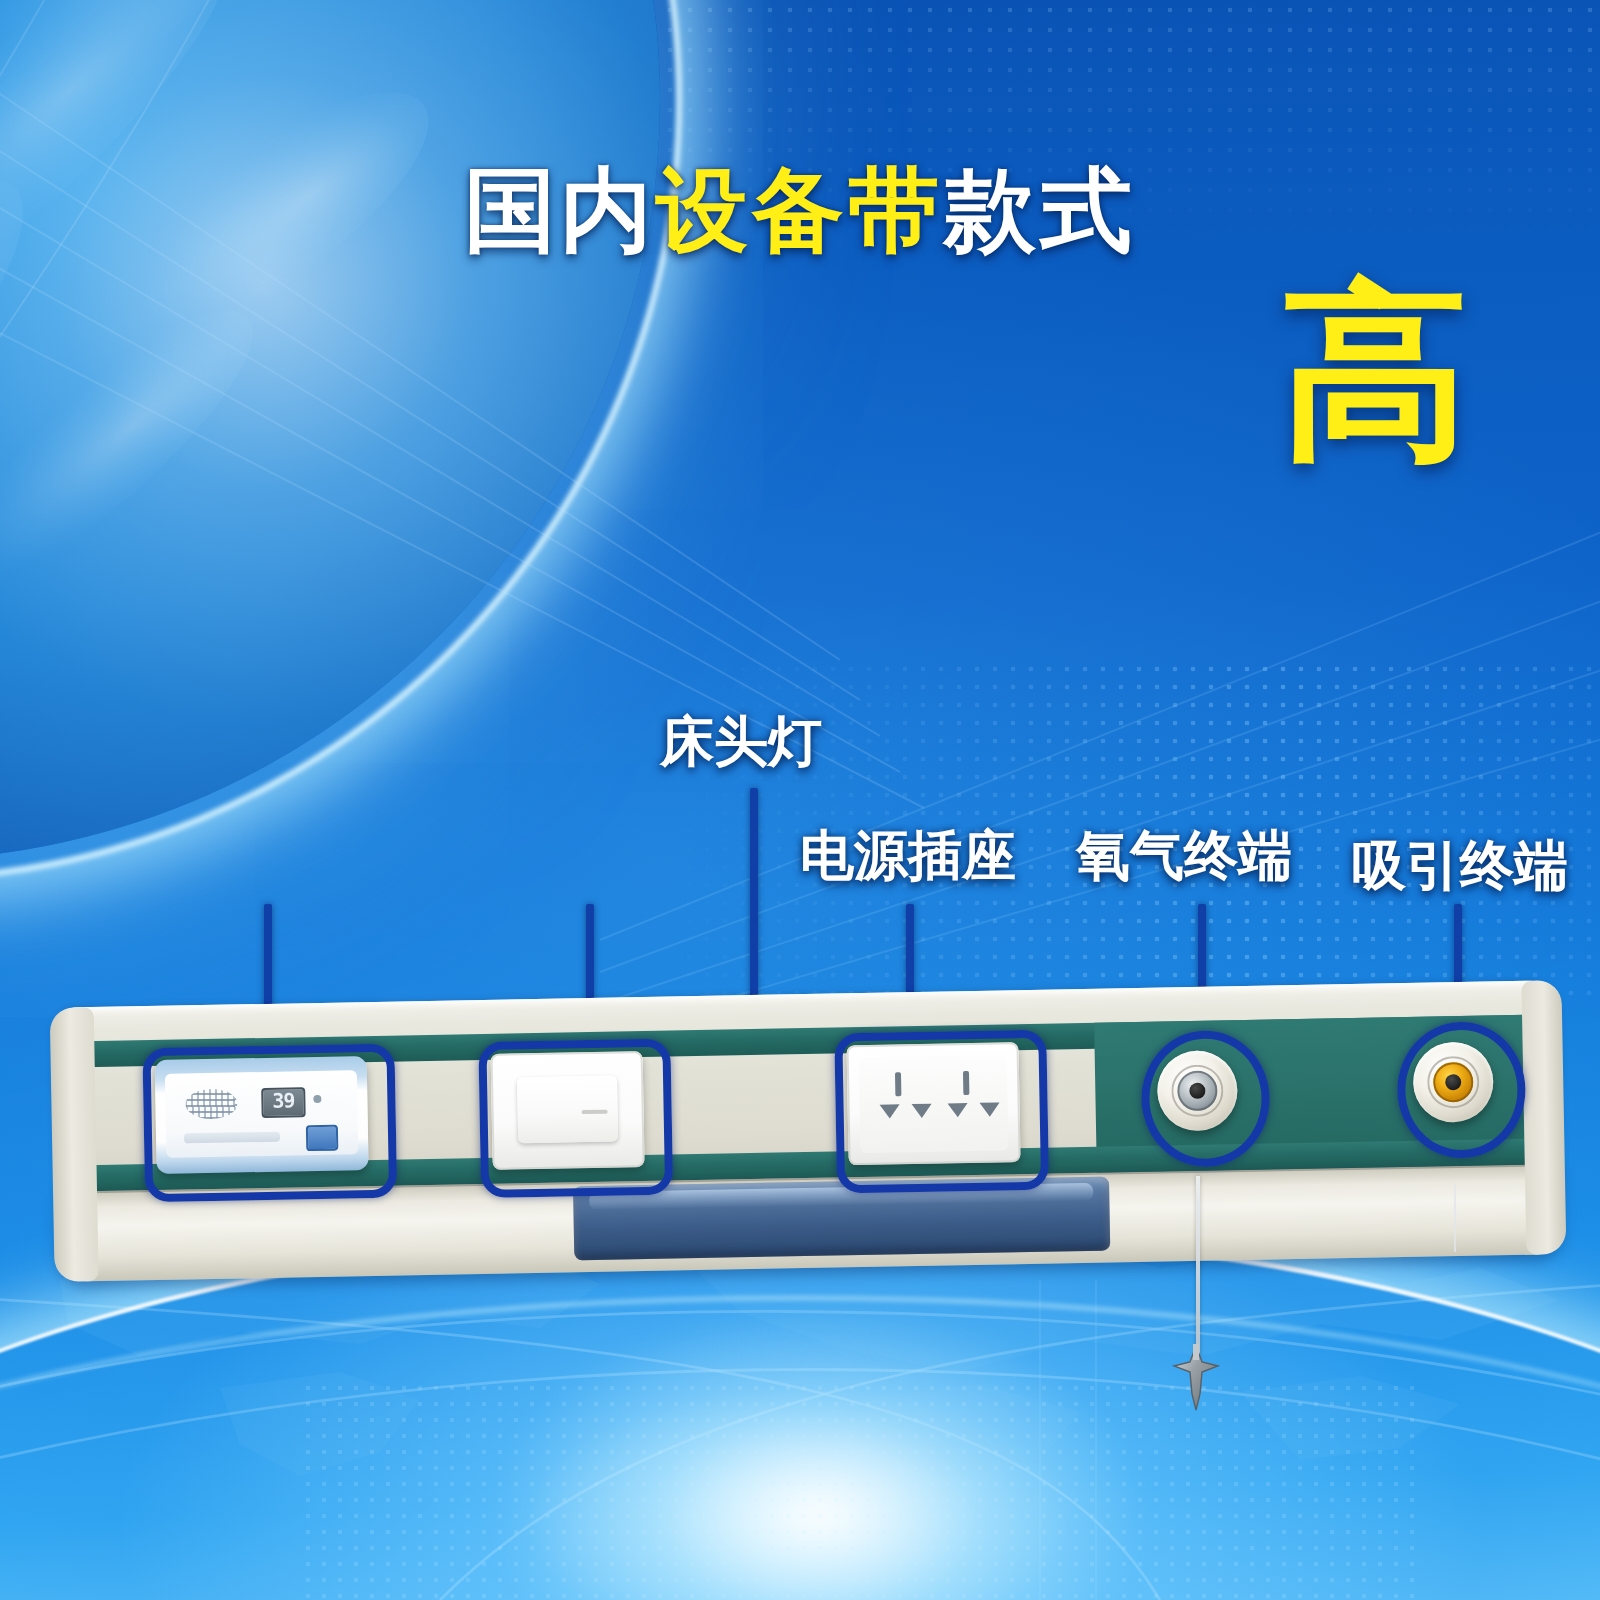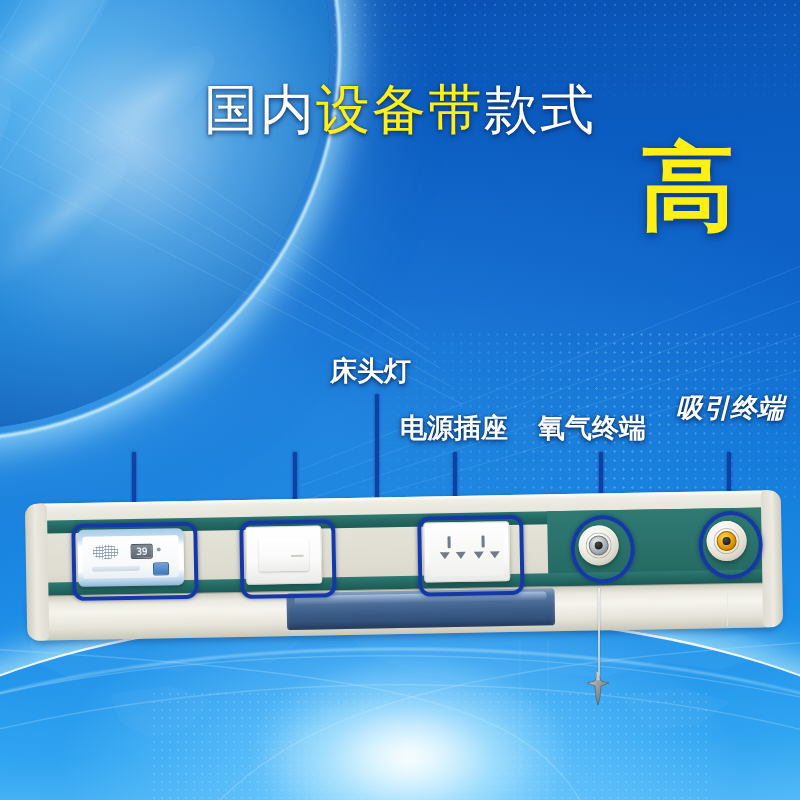--- a/index.html
+++ b/index.html
@@ -72,21 +72,21 @@
     background-image:radial-gradient(circle, rgba(200,240,255,.8) 1px, rgba(0,0,0,0) 1.2px);
     background-size:8px 8px;
   }
 
   
   .headline{
     position:absolute;left:0;top:82px;width:800px;text-align:center;
     pointer-events:none;
   }
   .hl-row1{
-    font-size:54px;font-weight:normal;letter-spacing:2px;line-height:1;
+    font-size:46px;font-weight:bold;letter-spacing:2px;line-height:1;
     white-space:nowrap;
   }
   .hl-row2{
     margin-top:22px;font-size:50px;font-weight:bold;letter-spacing:3px;line-height:1;
     white-space:nowrap;
   }
   .t-white{
     color:#ffffff;
     text-shadow:0 2px 5px rgba(3,32,85,.75), 0 0 2px rgba(3,32,85,.6);
   }
@@ -381,21 +381,21 @@
 
   <div class="callout" style="left:330px;top:358px;">
     <span>床头灯</span>
   </div>
   <div class="callout" style="left:538px;top:415px;">
     <span>氧气终端</span>
   </div>
   <div class="callout" style="left:400px;top:415px;">
     <span>电源插座</span>
   </div>
-  <div class="callout" style="left:676px;top:395px;font-style:italic;">
+  <div class="callout" style="left:676px;top:420px;">
     <span>吸引终端</span>
   </div>
 
   <div class="leader" style="left:132px;top:452px;height:72px;"></div>
   <div class="leader" style="left:293px;top:452px;height:72px;"></div>
   <div class="leader" style="left:375px;top:394px;height:205px;"></div>
   <div class="leader" style="left:453px;top:452px;height:70px;"></div>
   <div class="leader" style="left:599px;top:452px;height:78px;"></div>
   <div class="leader" style="left:727px;top:452px;height:76px;"></div>
 

